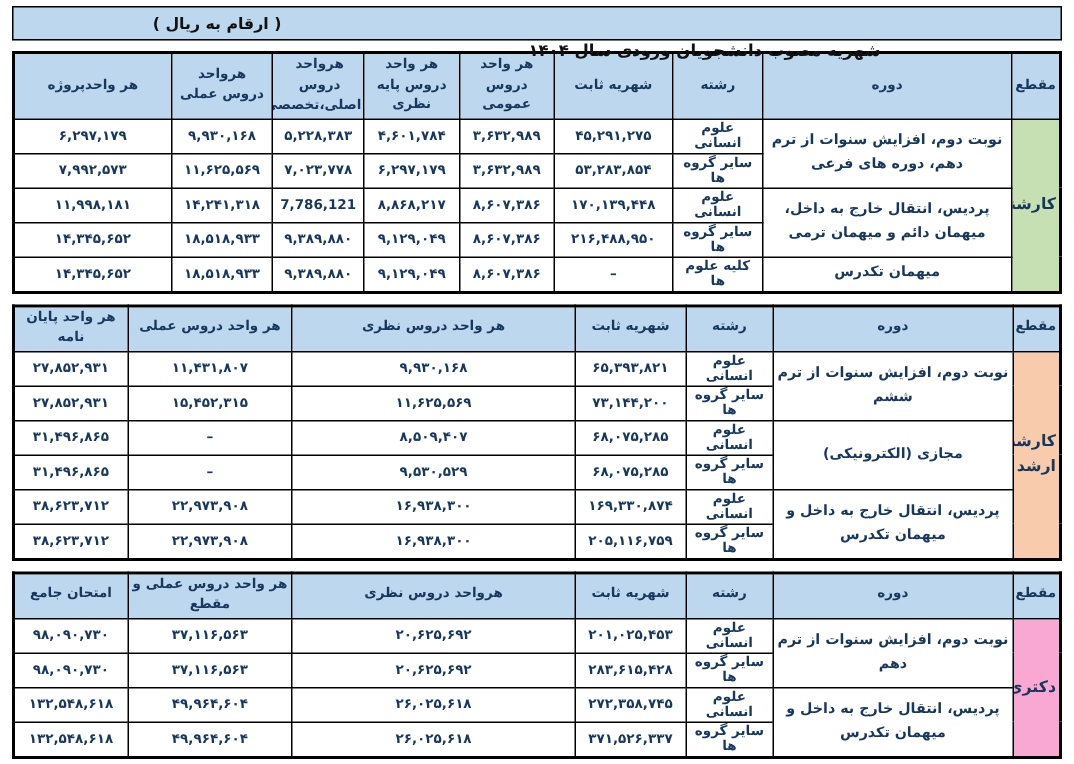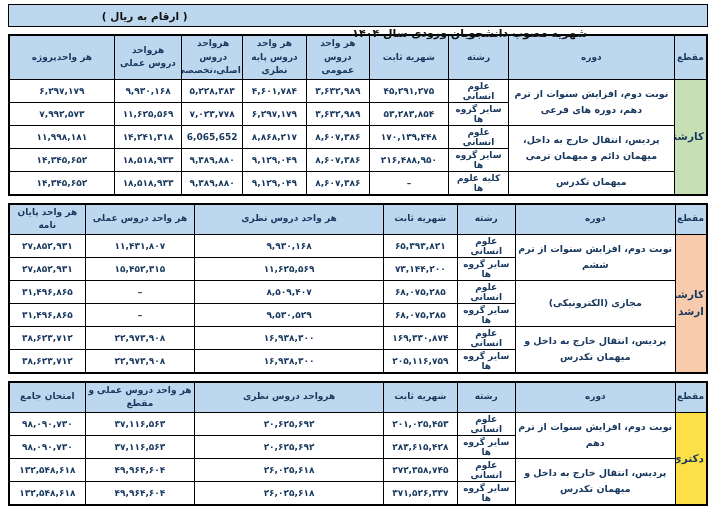--- a/index.html
+++ b/index.html
@@ -98,21 +98,21 @@
           <td>۷,۰۲۳,۷۷۸</td>
           <td>۱۱,۶۲۵,۵۶۹</td>
           <td>۷,۹۹۲,۵۷۳</td>
         </tr>
         <tr>
           <td rowspan="2" class="doreh-cell">پردیس، انتقال خارج به داخل، میهمان دائم و میهمان ترمی</td>
           <td>علوم انسانی</td>
           <td>۱۷۰,۱۳۹,۴۴۸</td>
           <td>۸,۶۰۷,۳۸۶</td>
           <td>۸,۸۶۸,۲۱۷</td>
-          <td>6,065,652</td>
+          <td>7,786,121</td>
           <td>۱۴,۲۴۱,۳۱۸</td>
           <td>۱۱,۹۹۸,۱۸۱</td>
         </tr>
         <tr>
           <td>سایر گروه ها</td>
           <td>۲۱۶,۴۸۸,۹۵۰</td>
           <td>۸,۶۰۷,۳۸۶</td>
           <td>۹,۱۲۹,۰۴۹</td>
           <td>۹,۳۸۹,۸۸۰</td>
           <td>۱۸,۵۱۸,۹۳۳</td>
@@ -218,21 +218,21 @@
           <th>دوره</th>
           <th>رشته</th>
           <th>شهریه ثابت</th>
           <th>هرواحد دروس نظری</th>
           <th>هر واحد دروس عملی و مقطع</th>
           <th>امتحان جامع</th>
         </tr>
       </thead>
       <tbody>
         <tr>
-          <td rowspan="4" class="level-cell" style="background: #fde047;">دکتری</td>
+          <td rowspan="4" class="level-cell" style="background: #f9a8d4;">دکتری</td>
           <td rowspan="2" class="doreh-cell">نوبت دوم، افزایش سنوات از ترم دهم</td>
           <td>علوم انسانی</td>
           <td>۲۰۱,۰۲۵,۴۵۳</td>
           <td>۲۰,۶۲۵,۶۹۲</td>
           <td>۳۷,۱۱۶,۵۶۳</td>
           <td>۹۸,۰۹۰,۷۳۰</td>
         </tr>
         <tr>
           <td>سایر گروه ها</td>
           <td>۲۸۳,۶۱۵,۴۲۸</td>

